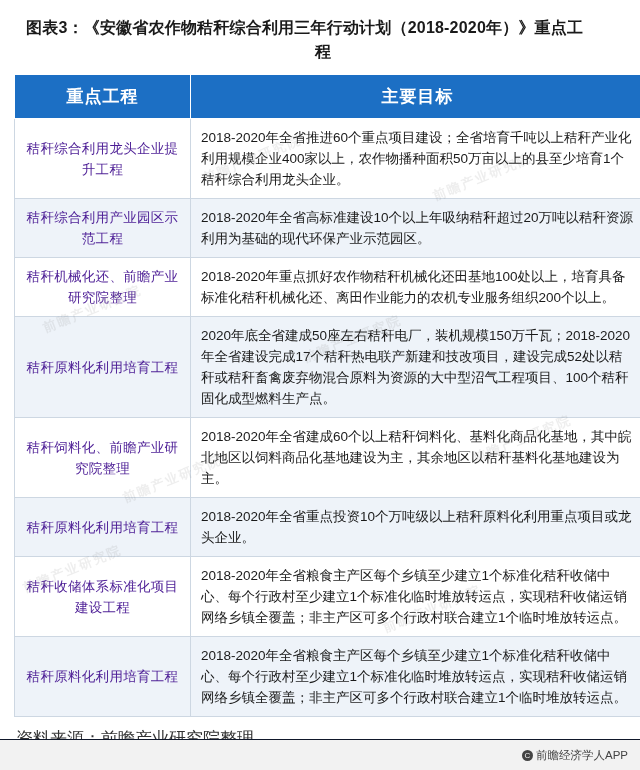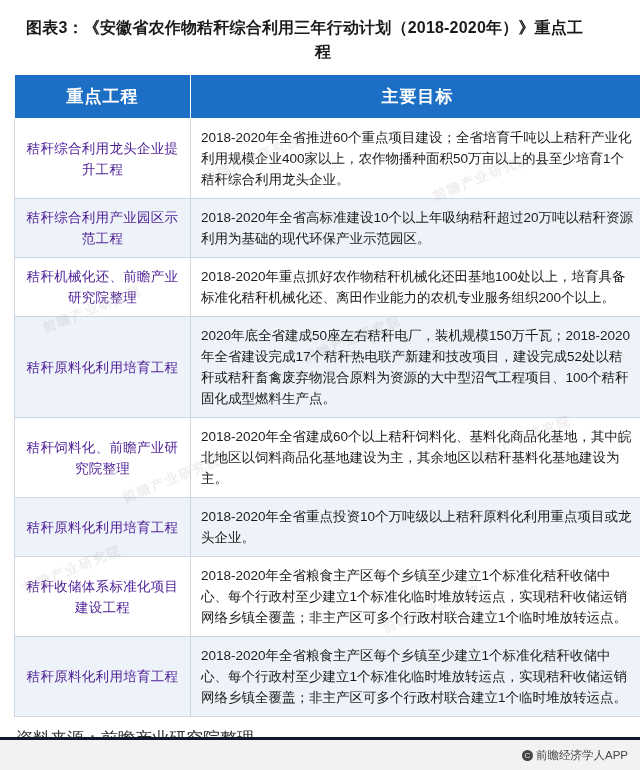--- a/index.html
+++ b/index.html
@@ -87,21 +87,21 @@
     font-size: 17px;
     color: #333333;
   }
   .brandbar {
     position: absolute;
     left: 0;
     right: 0;
     bottom: 0;
     height: 30px;
     background: #f2f2f2;
-    border-top: 3px solid #0f172a;
+    border-top: 1px solid #0f172a;
   }
   .brand {
     position: absolute;
     right: 12px;
     bottom: 7px;
     font-size: 11.5px;
     color: #444444;
   }
   .brand .dot {
     display: inline-block;

